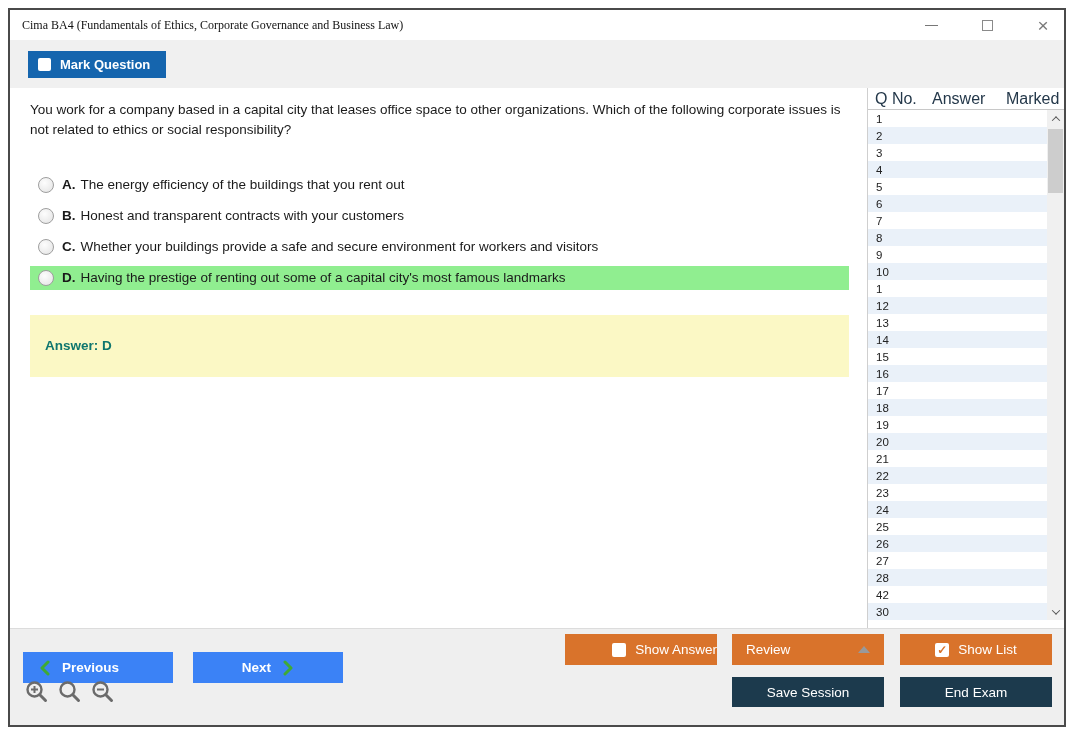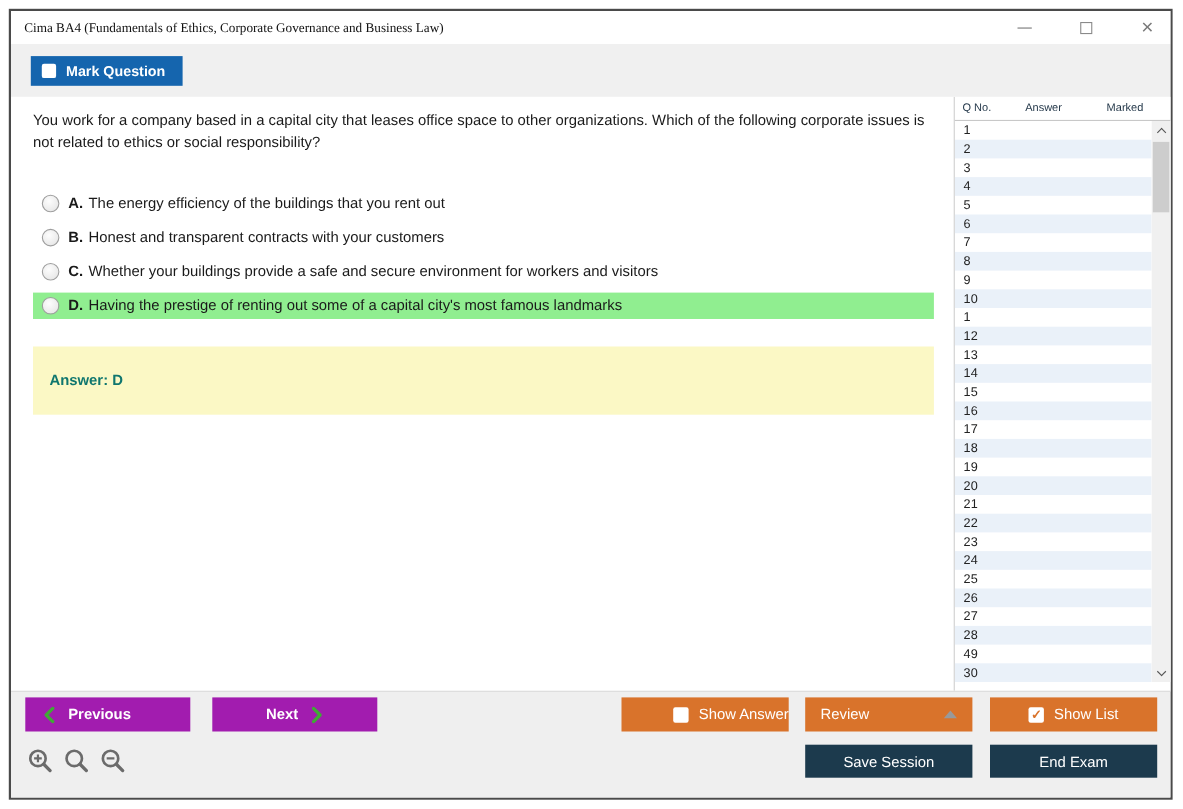--- a/index.html
+++ b/index.html
@@ -44,21 +44,21 @@
   .option .otext { font-size:13.5px; color:#1a1a1a; }
   .option.highlight { background:#90ee90; }
 
   .answer-box {
     margin-top:25px; height:62px; background:#fbf8c5; display:flex; align-items:center;
     padding-left:15px; font-size:13.5px; font-weight:bold; color:#0f766e;
   }
 
   
   .sidebar { width:197px; border-left:1px solid #cfcfcf; background:#ffffff; }
-  .sb-header { height:22px; display:flex; align-items:center; border-bottom:1px solid #c8c8c8; font-size:10px; color:#24384a; }
+  .sb-header { height:22px; display:flex; align-items:center; border-bottom:1px solid #c8c8c8; font-size:16px; color:#24384a; }
   .sb-header .col { cursor:pointer; }
   .sb-header .q { width:64px; padding-left:7px; }
   .sb-header .a { width:66px; }
   .sb-header .m { flex:1; padding-left:8px; }
   .sb-body { position:relative; height:510px; }
   .rows { position:absolute; left:0; top:0; right:17px; bottom:0; overflow:hidden; }
   .row { height:17px; display:flex; align-items:center; font-size:11.5px; color:#222; cursor:pointer; }
   .row.alt { background:#eaf1f9; }
   .row .rn { padding-left:8px; }
 
@@ -66,21 +66,21 @@
   .sb-btn { position:absolute; left:0; width:17px; height:17px; display:flex; align-items:center; justify-content:center; cursor:pointer; }
   .sb-btn.up { top:0; } .sb-btn.down { bottom:0; }
   .chev { width:6px; height:6px; display:inline-block; border-left:1.5px solid #555; border-top:1.5px solid #555; }
   .chev.up { transform:rotate(45deg) translate(1px,1px); }
   .chev.down { transform:rotate(225deg) translate(1px,1px); }
   .sb-thumb { position:absolute; left:1px; top:19px; width:15px; height:64px; background:#cdcdcd; cursor:grab; }
 
   
   .footer { height:97px; background:#efefef; border-top:1px solid #dcdcdc; position:relative; }
   .fbtn { position:absolute; height:31px; border:none; display:flex; align-items:center; color:#fff; cursor:pointer; font-size:13.5px; }
-  .blue { background:#a21caf; font-weight:bold; }
+  .blue { background:#3b82f6; font-weight:bold;margin-top:18px; }
   .orange { background:#d9732b; }
   .navy { background:#1c3a4d; }
 
   .btn-prev { left:13px; top:5px; width:150px; justify-content:flex-start; padding-left:16px; gap:12px; }
   .btn-next { left:183px; top:5px; width:150px; justify-content:center; gap:12px; }
   .btn-showanswer { left:555px; top:5px; width:152px; justify-content:flex-end; gap:9px; }
   .btn-review { left:722px; top:5px; width:152px; justify-content:space-between; padding:0 14px; }
   .btn-showlist { left:890px; top:5px; width:152px; justify-content:center; gap:9px; }
   .btn-save { left:722px; top:48px; width:152px; height:30px; justify-content:center; }
   .btn-end { left:890px; top:48px; width:152px; height:30px; justify-content:center; }
@@ -264,21 +264,21 @@
 
             <div class="row">
               <span class="rn">27</span>
             </div>
 
             <div class="row alt">
               <span class="rn">28</span>
             </div>
 
             <div class="row">
-              <span class="rn">49</span>
+              <span class="rn">42</span>
             </div>
 
             <div class="row alt">
               <span class="rn">30</span>
             </div>
           </div>
         <div class="sb-scroll">
           <div class="sb-btn up">
               <i class="chev up"></i>
             </div>

